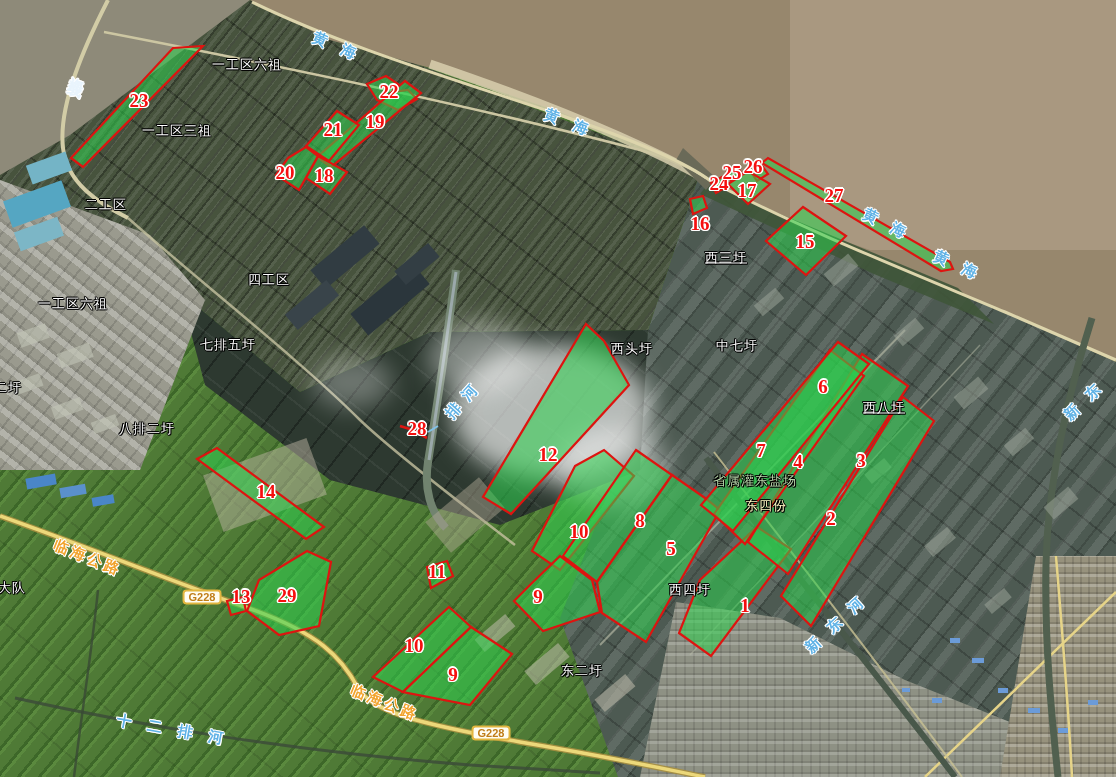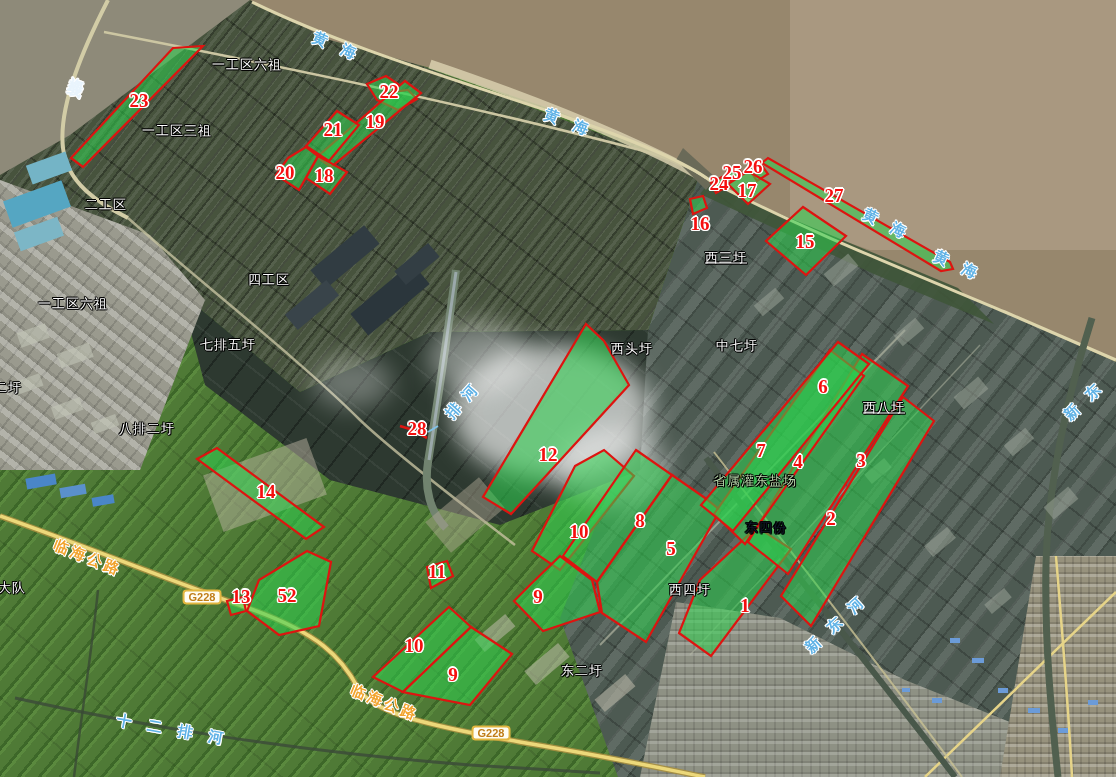--- a/index.html
+++ b/index.html
@@ -239,35 +239,35 @@
       <span class="marker" style="left: 375px; top: 121px; transform: translate(-50%, -50%) rotate(0deg);">19</span>
       <span class="marker" style="left: 285px; top: 172px; transform: translate(-50%, -50%) rotate(0deg);">20</span>
       <span class="marker" style="left: 333px; top: 129px; transform: translate(-50%, -50%) rotate(0deg);">21</span>
       <span class="marker" style="left: 389px; top: 91px; transform: translate(-50%, -50%) rotate(0deg);">22</span>
       <span class="marker" style="left: 139px; top: 100px; transform: translate(-50%, -50%) rotate(0deg);">23</span>
       <span class="marker" style="left: 719px; top: 183px; transform: translate(-50%, -50%) rotate(0deg);">24</span>
       <span class="marker" style="left: 732px; top: 172px; transform: translate(-50%, -50%) rotate(0deg);">25</span>
       <span class="marker" style="left: 753px; top: 166px; transform: translate(-50%, -50%) rotate(0deg);">26</span>
       <span class="marker" style="left: 834px; top: 195px; transform: translate(-50%, -50%) rotate(0deg);">27</span>
       <span class="marker" style="left: 417px; top: 428px; transform: translate(-50%, -50%) rotate(0deg);">28</span>
-      <span class="marker" style="left: 287px; top: 595px; transform: translate(-50%, -50%) rotate(0deg);">52</span>
+      <span class="marker" style="left: 287px; top: 595px; transform: translate(-50%, -50%) rotate(0deg);">29</span>
       <span class="place" style="left: 247px; top: 64px; transform: translate(-50%, -50%) rotate(0deg);">一工区六祖</span>
       <span class="place" style="left: 177px; top: 130px; transform: translate(-50%, -50%) rotate(0deg);">一工区三祖</span>
       <span class="place" style="left: 106px; top: 204px; transform: translate(-50%, -50%) rotate(0deg); text-align: center;">二工区</span>
       <span class="place" style="left: 245px; top: 279px; transform: translate(-50%, -50%) rotate(0deg); margin-left: 24px;">四工区</span>
       <span class="place" style="left: 73px; top: 303px; transform: translate(-50%, -50%) rotate(0deg);">一工区六祖</span>
       <span class="place" style="left: 228px; top: 344px; transform: translate(-50%, -50%) rotate(0deg);">七排五圩</span>
       <span class="place" style="left: 147px; top: 428px; transform: translate(-50%, -50%) rotate(0deg);">八排二圩</span>
       <span class="place" style="left: 8px; top: 387px; transform: translate(-50%, -50%) rotate(0deg);">二圩</span>
       <span class="place" style="left: 726px; top: 257px; transform: translate(-50%, -50%) rotate(0deg); text-decoration: underline;">西三圩</span>
       <span class="place" style="left: 632px; top: 348px; transform: translate(-50%, -50%) rotate(0deg);">西头圩</span>
       <span class="place" style="left: 737px; top: 345px; transform: translate(-50%, -50%) rotate(0deg);">中七圩</span>
       <span class="place" style="left: 884px; top: 407px; transform: translate(-50%, -50%) rotate(0deg); text-decoration: underline;">西八圩</span>
       <span class="place" style="left: 755px; top: 480px; transform: translate(-50%, -50%) rotate(0deg); color: rgb(185, 217, 172); text-align: right;">省属灌东盐场</span>
-      <span class="place" style="left: 766px; top: 527px; transform: translate(-50%, -50%) rotate(0deg); color: #0f172a;">东四份</span>
+      <span class="place" style="left: 766px; top: 505px; transform: translate(-50%, -50%) rotate(0deg); color: #fef9c3;">东四份</span>
       <span class="place" style="left: 668px; top: 589px; transform: translate(-50%, -50%) rotate(0deg); padding-left: 44px;">西四圩</span>
       <span class="place" style="left: 582px; top: 670px; transform: translate(-50%, -50%) rotate(0deg);">东二圩</span>
       <span class="place" style="left: 12px; top: 587px; transform: translate(-50%, -50%) rotate(0deg);">大队</span>
       <span class="water" style="left: 82px; top: 70px; transform: translate(-50%, -50%) rotate(18deg); letter-spacing: 2px; color: rgb(233, 244, 253); writing-mode: vertical-rl;">海堤线</span>
       <span class="water" style="left: 342px; top: 48px; transform: translate(-50%, -50%) rotate(23deg); letter-spacing: 16px;">黄海</span>
       <span class="water" style="left: 574px; top: 124px; transform: translate(-50%, -50%) rotate(21deg); letter-spacing: 16px;">黄海</span>
       <span class="water" style="left: 892px; top: 226px; transform: translate(-50%, -50%) rotate(26deg); letter-spacing: 16px;">黄海</span>
       <span class="water" style="left: 963px; top: 267px; transform: translate(-50%, -50%) rotate(24deg); letter-spacing: 16px;">黄海</span>
       <span class="water" style="left: 464px; top: 398px; transform: translate(-50%, -50%) rotate(-48deg); letter-spacing: 9px;">排河</span>
       <span class="water" style="left: 839px; top: 620px; transform: translate(-50%, -50%) rotate(-43deg); letter-spacing: 14px;">新东河</span>

